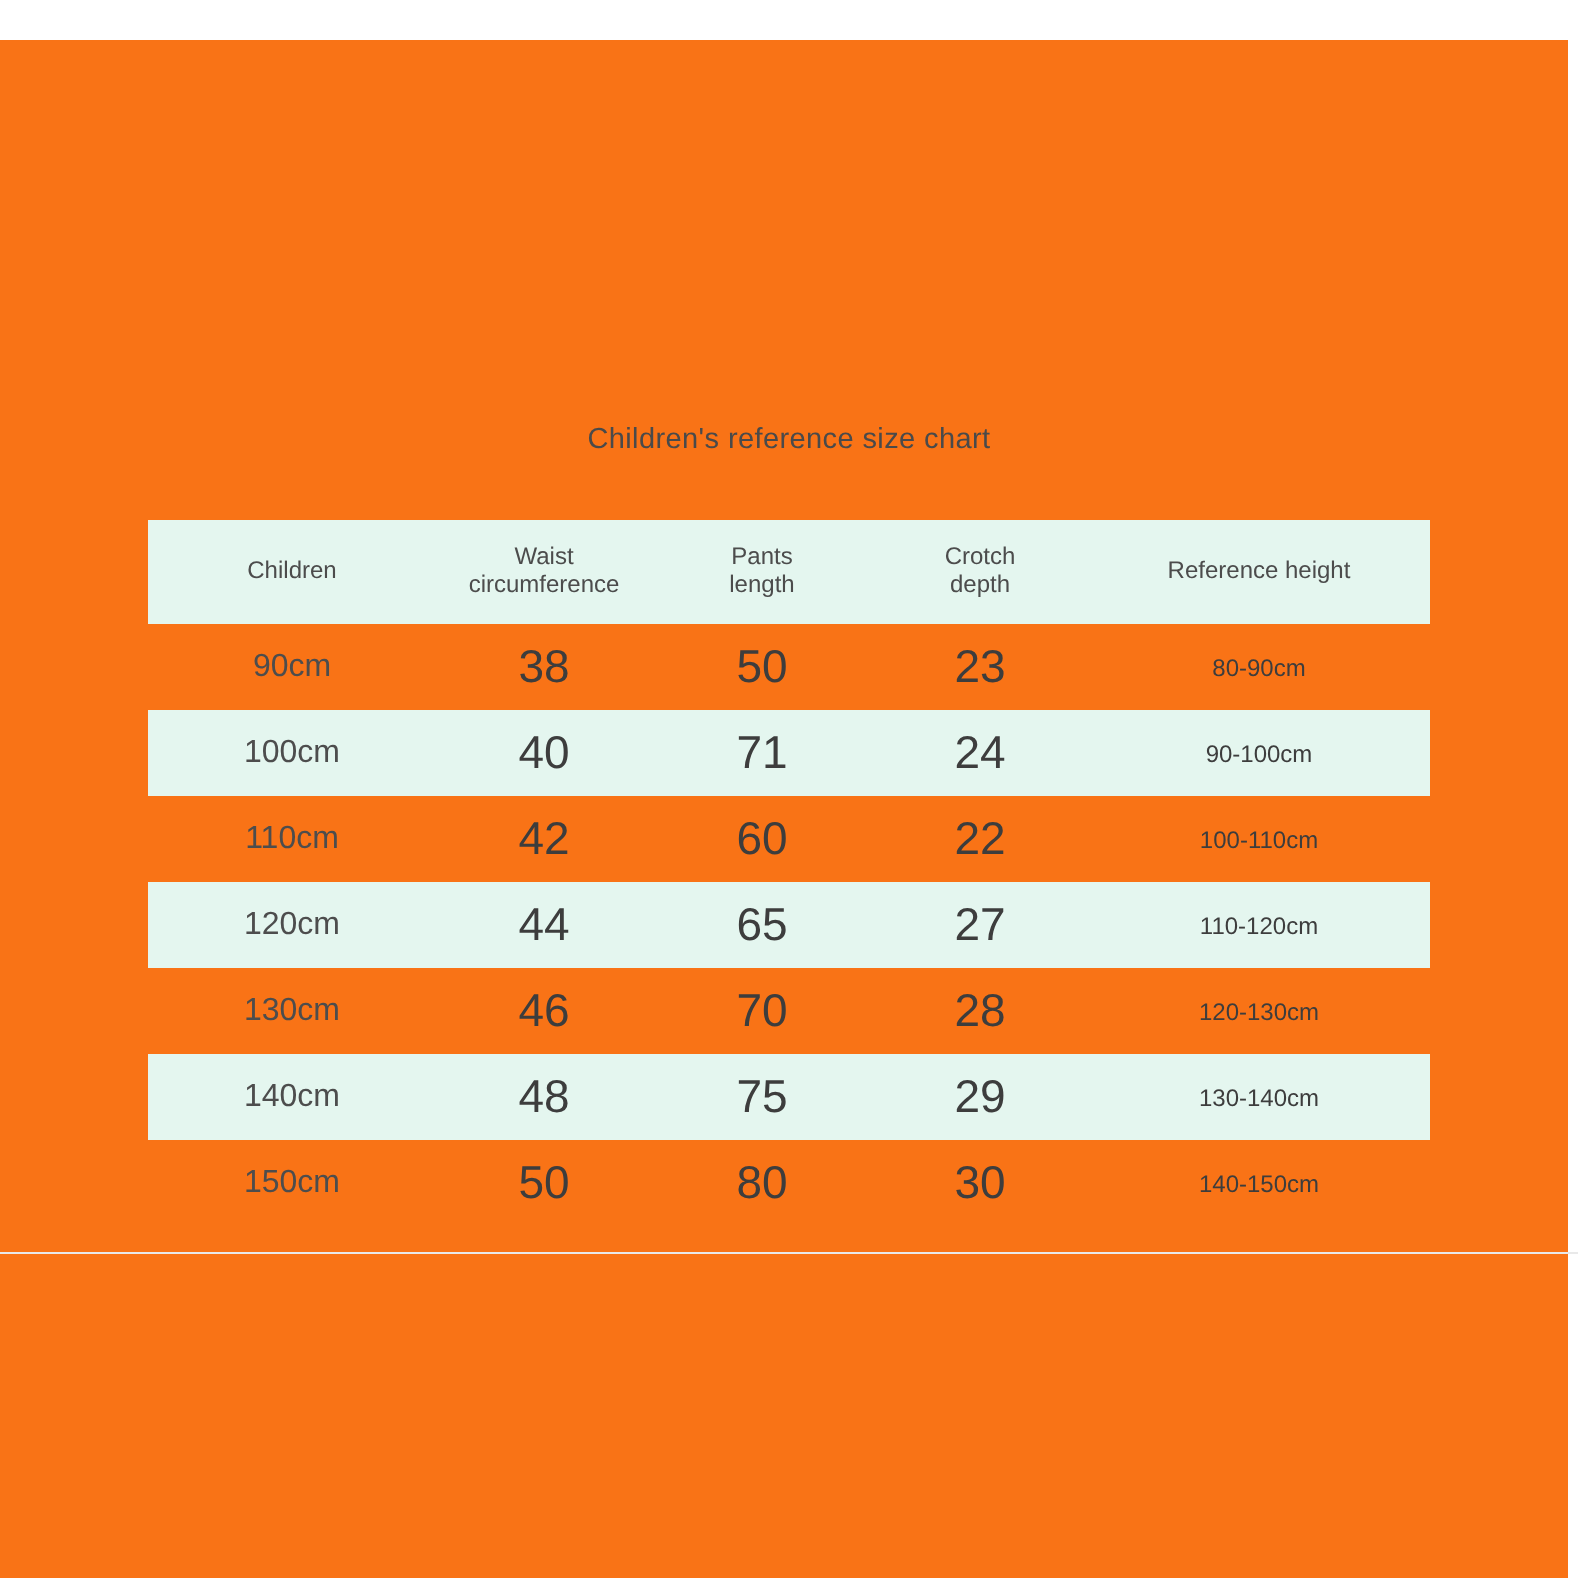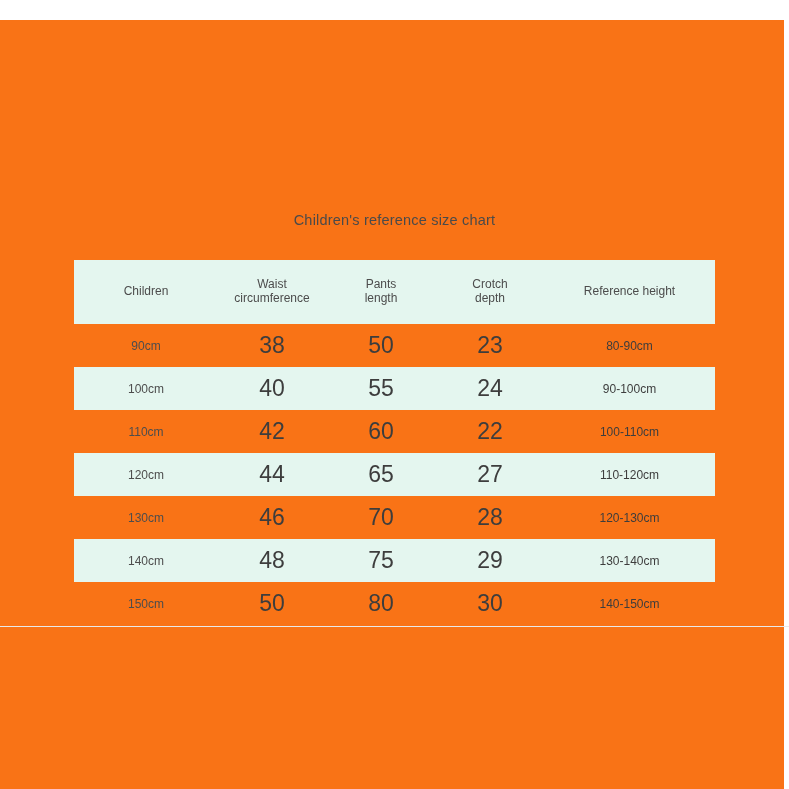--- a/index.html
+++ b/index.html
@@ -41,35 +41,35 @@
     border-collapse: collapse;
     table-layout: fixed;
   }
   .size-table thead th {
     background: #e4f6ef;
     color: #4c4c4c;
     font-weight: normal;
     font-size: 12px;
     height: 44px;
     vertical-align: middle;
-    padding: 10px;
+    padding: 4px;
     line-height: 1.15;
   }
   .size-table tbody td {
     height: 43px;
     padding: 0;
     vertical-align: middle;
     text-align: center;
     color: #3d3d3d;
   }
   .size-table tbody tr.alt td {
     background: #e4f6ef;
   }
   .size-table tbody tr td.col-size {
-    font-size: 12px;
+    font-size: 16px;
     color: #4d4d4d;
   }
   .size-table tbody tr td.col-num {
     font-size: 23px;
   }
   .size-table tbody tr td.col-height {
     font-size: 12px;
   }
   .col-w1 { width: 144px; }
   .col-w2 { width: 108px; }
@@ -127,21 +127,21 @@
       <tr>
         <td class="col-size">90cm</td>
         <td class="col-num">38</td>
         <td class="col-num">50</td>
         <td class="col-num">23</td>
         <td class="col-height">80-90cm</td>
       </tr>
       <tr class="alt">
         <td class="col-size">100cm</td>
         <td class="col-num">40</td>
-        <td class="col-num">55</td>
+        <td class="col-num">71</td>
         <td class="col-num">24</td>
         <td class="col-height">90-100cm</td>
       </tr>
       <tr>
         <td class="col-size">110cm</td>
         <td class="col-num">42</td>
         <td class="col-num">60</td>
         <td class="col-num">22</td>
         <td class="col-height">100-110cm</td>
       </tr>

